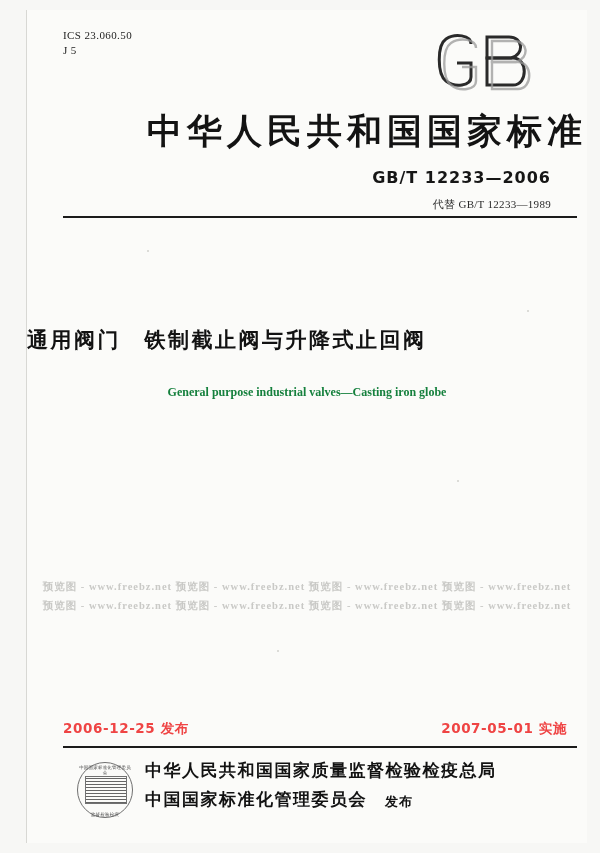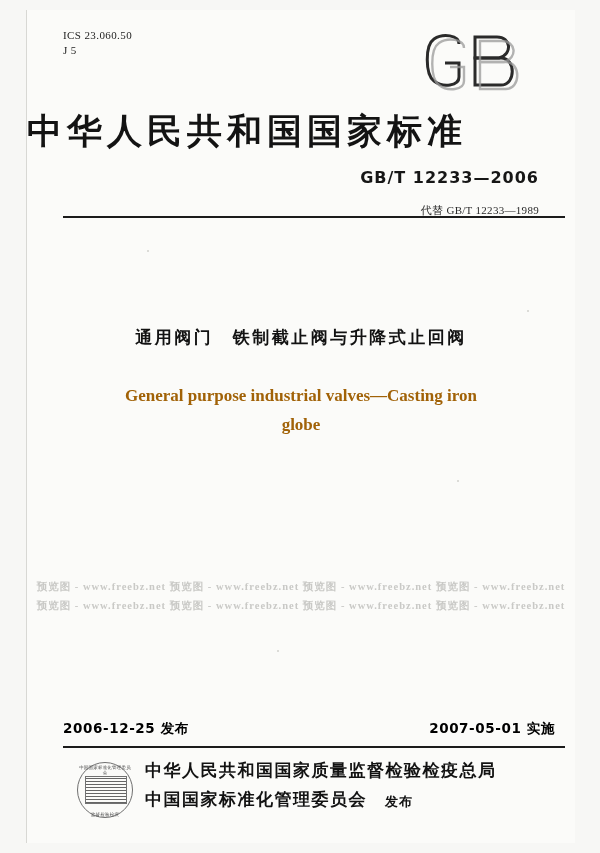--- a/index.html
+++ b/index.html
@@ -26,20 +26,21 @@
   }
   .sheet {
     position: absolute;
     left: 26px;
     top: 10px;
     width: 548px;
     height: 833px;
     background: #fbfbf9;
     border-left: 1px solid #d8d8d4;
     box-shadow: inset 0 0 0 0 #fff;
+    padding-left: 12px;
   }
 
   
   .ics {
     position: absolute;
     left: 36px;
     top: 18px;
     font-family: "Liberation Serif", serif;
     font-size: 11px;
     color: #1d1d1d;
@@ -55,21 +56,21 @@
     width: 120px;
     height: 62px;
   }
 
   
   .nat-title {
     position: absolute;
     left: 0;
     right: 0;
     top: 98px;
-    text-align: left;
+    text-align: right;
     font-family: Liberation Mono, monospace;
     font-weight: bold;
     font-size: 35px;
     letter-spacing: 5px;
     color: #131313;
   }
 
   
   .std-num {
     position: absolute;
@@ -79,21 +80,21 @@
     color: #161616;
   }
   .std-num .main {
     font-family: "DejaVu Sans", sans-serif;
     font-weight: bold;
     font-size: 16px;
     letter-spacing: 1px;
     text-align: center;
   }
   .std-num .replace {
-    margin-top: 16px;
+    margin-top: 10px;
     font-family: "Liberation Serif", serif;
     font-size: 11px;
     letter-spacing: 0.3px;
     color: #2a2a2a;
   }
 
   .rule {
     position: absolute;
     left: 36px;
     right: 10px;
@@ -101,40 +102,40 @@
     height: 2px;
     background: #1b1b1b;
   }
 
   
   .cn-title {
     position: absolute;
     left: 0;
     right: 0;
     top: 316px;
-    text-align: center;
-    font-family: "DejaVu Sans", sans-serif;
-    font-weight: bold;
-    font-size: 17px;
+    text-align: left;
+    font-family: "DejaVu Sans", sans-serif;
+    font-weight: bold;
+    font-size: 21px;
     letter-spacing: 2.5px;
     color: #121212;
   }
 
   
   .en-title {
     position: absolute;
     left: 90px;
     right: 90px;
     top: 372px;
     text-align: center;
     font-family: "Liberation Serif", serif;
     font-weight: bold;
-    font-size: 17px;
+    font-size: 12px;
     line-height: 1.7;
-    color: #a16207;
+    color: #15803d;
   }
 
   
   .wm {
     position: absolute;
     left: 0;
     right: 0;
     font-family: "Liberation Serif", serif;
     font-size: 10.5px;
     color: #c9c9c6;
@@ -150,21 +151,21 @@
   .dates {
     position: absolute;
     left: 36px;
     right: 20px;
     top: 710px;
     display: flex;
     justify-content: space-between;
     font-family: "DejaVu Sans", sans-serif;
     font-weight: bold;
     font-size: 13.5px;
-    color: #000000;
+    color: #ef4444;
     letter-spacing: 0.6px;
   }
 
   .rule2 {
     position: absolute;
     left: 36px;
     right: 10px;
     top: 736px;
     height: 2px;
     background: #1b1b1b;

